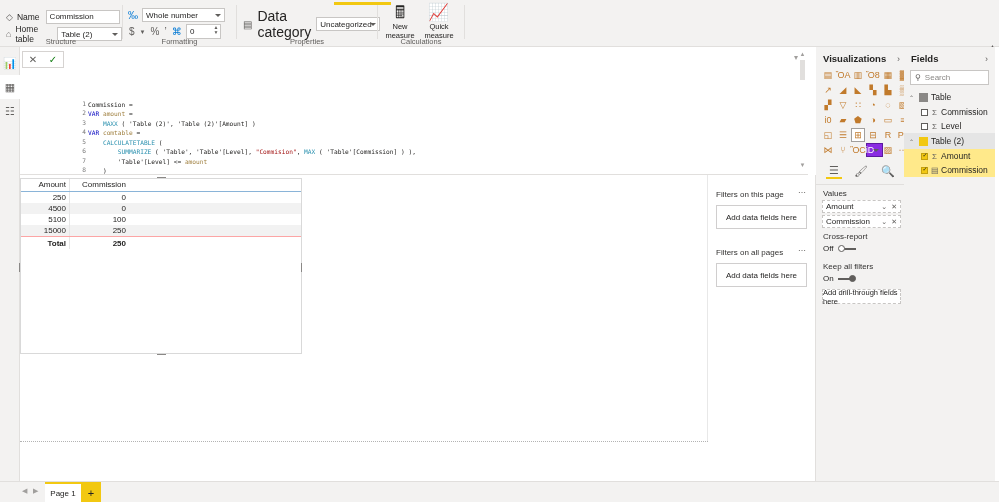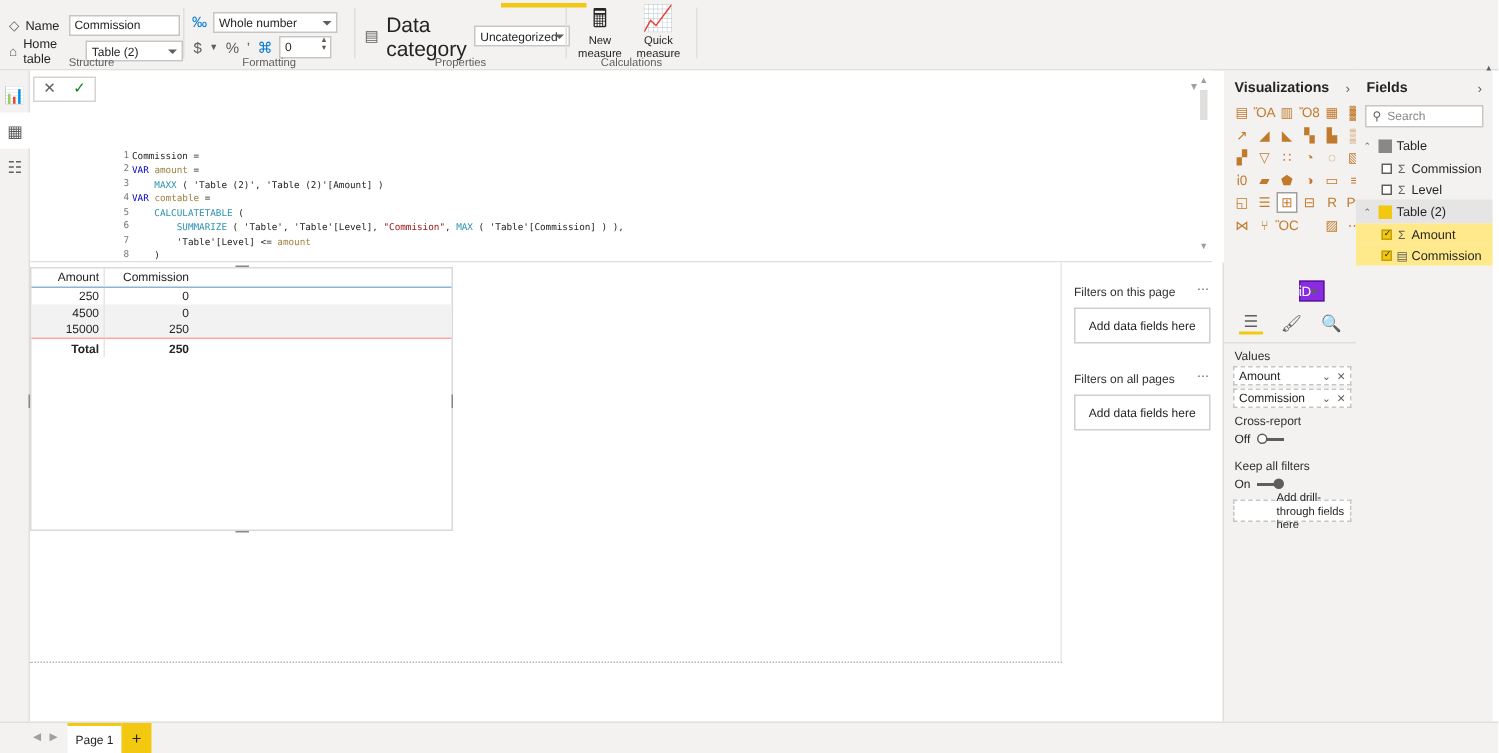--- a/index.html
+++ b/index.html
@@ -89,21 +89,21 @@
   .fdrop { border:1px solid #d0cece; background:#fff; height:24px; display:flex; align-items:center; justify-content:center;
            font-size:8px; color:#252423; }
 
   
   .vizpane { position:absolute; left:816px; top:47px; width:92px; height:434px; background:#f3f2f1; border-right:1px solid #e1dfdd; }
   .pane-hdr { display:flex; align-items:center; justify-content:space-between; padding:6px 7px 4px 7px; }
   .pane-hdr .t { font-size:9.5px; font-weight:bold; color:#252423; }
   .pane-hdr .chev { font-size:9px; color:#605e5c; }
   .vgrid { display:grid; grid-template-columns:repeat(6,14px); gap:1px; padding:0 5px; }
   .vcell { width:14px; height:14px; display:flex; align-items:center; justify-content:center; font-size:9px; }
-  .vcell.sel { background:#8a2be2; border:1px solid #5b1a9e; color:#fff;margin-top:44px; }
+  .vcell.sel { background:#8a2be2; border:1px solid #5b1a9e; color:#fff; }
   .vcell.box { border:1px solid #a19f9d; background:#fff; }
   .vtabs { display:flex; gap:11px; padding:6px 0 0 10px; }
   .vtab { width:16px; height:16px; display:flex; align-items:center; justify-content:center; font-size:11px; color:#605e5c; }
   .vtab.act { border-bottom:2px solid #f2c811; }
   .pane-sep { height:1px; background:#e1dfdd; margin:5px 0 0 0; }
   .vlabel { font-size:8px; color:#323130; padding:4px 0 2px 7px; }
   .wellbox { margin:0 6px 2px 6px; border:1px dashed #c8c6c4; background:#fff; height:13px;
              display:flex; align-items:center; padding:0 3px; font-size:8px; color:#252423; }
   .wellbox .sp { margin-left:auto; color:#605e5c; font-size:7px; }
   .dt-title { font-size:11px; color:#252423; padding:9px 0 4px 7px; }
@@ -271,20 +271,24 @@
       <div class="tcol-b">Commission</div>
     </div>
     <div id="tbody">
         <div class="trow">
           <div class="tcol-a" style="text-align: right;">250</div>
           <div class="tcol-b" style="text-align: right;">0</div>
         </div>
         <div class="trow alt">
           <div class="tcol-a" style="text-align: right;">4500</div>
           <div class="tcol-b" style="text-align: right;">0</div>
+        </div>
+        <div class="trow">
+          <div class="tcol-a" style="text-align: right;">5100</div>
+          <div class="tcol-b" style="text-align: right;">100</div>
         </div>
         <div class="trow alt">
           <div class="tcol-a" style="text-align: right;">15000</div>
           <div class="tcol-b" style="text-align: right;">250</div>
         </div>
       </div>
     <div class="ttot">
       <div class="tcol-a">Total</div>
       <div class="tcol-b">250</div>
     </div>
@@ -388,21 +392,21 @@
         </span>
     </div>
     <div class="dt-sub" style="padding-top:9px;">Keep all filters</div>
     <div class="tog on">
       <span class="tl">On</span>
       <span class="tk">
           <span class="bar"></span>
           <span class="knob"></span>
         </span>
     </div>
-    <div class="dtdrop" style="padding-left:28px;">Add drill-through fields here</div>
+    <div class="dtdrop" style="">Add drill-through fields here</div>
   </div>
 
   <div class="fieldpane">
     <div class="pane-hdr">
       <span class="t">Fields</span>
       <span class="chev">›</span>
     </div>
     <div class="srch">
       <span class="mg">⚲</span>
       <span class="ph">Search</span>

